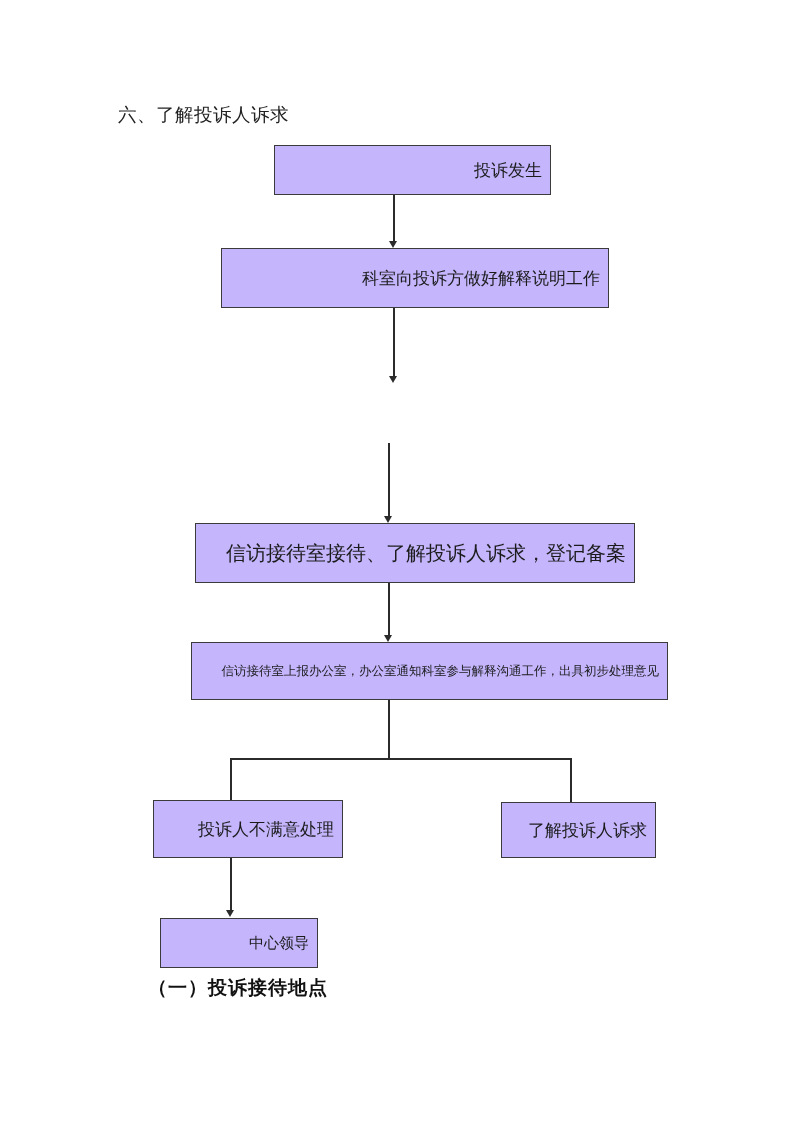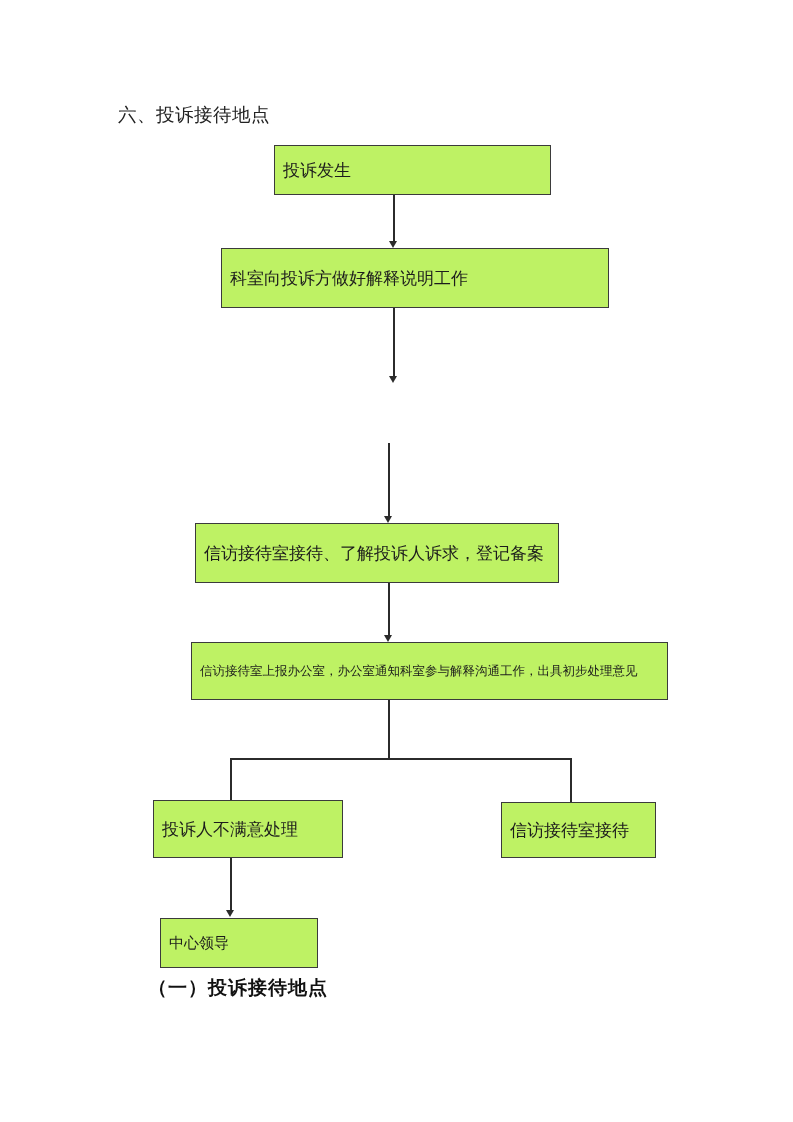--- a/index.html
+++ b/index.html
@@ -30,37 +30,37 @@
     font-size: 18.5px;
     letter-spacing: 0.5px;
     line-height: 26px;
     color: #222222;
     white-space: nowrap;
   }
   .node {
     position: absolute;
     box-sizing: border-box;
     border: 1.6px solid #3b3b3b;
-    background: #bef264;
+    background: #c4b5fd;
     display: flex;
     align-items: center;
     justify-content: center;
-    text-align: left;
+    text-align: right;
     color: #1c1c1c;
   }
   .node .node-label {
     display: block;
     width: 100%;
     padding: 0 8px;
     box-sizing: border-box;
   }
   .n1 { left: 274px; top: 145px;  width: 277px; height: 50px;  font-size: 17px; }
   .n2 { left: 221px; top: 248px;  width: 388px; height: 60px;  font-size: 17px; }
   .n3 { left: 216px; top: 383px;  width: 404px; height: 60px;  font-size: 17px; }
-  .n4 { left: 195px; top: 523px;  width: 364px; height: 60px;  font-size: 17px; }
+  .n4 { left: 195px; top: 523px;  width: 440px; height: 60px;  font-size: 20px; }
   .n5 { left: 151px; top: 642px;  width: 477px; height: 58px;  font-size: 12.5px; line-height: 20px; margin-left: 40px; }
   .n6 { left: 153px; top: 800px;  width: 190px; height: 58px;  font-size: 17px; }
   .n7 { left: 501px; top: 802px;  width: 155px; height: 56px;  font-size: 17px; }
   .n8 { left: 160px; top: 918px;  width: 158px; height: 50px;  font-size: 15px; }
 
   .conn {
     position: absolute;
     background: #2b2b2b;
   }
   .conn.v { width: 1.6px; }
@@ -83,21 +83,21 @@
     letter-spacing: 1px;
     color: #111111;
     white-space: nowrap;
   }
 </style>
 </head>
 <body>
 
 <div id="page">
 
-  <div class="section-title">六、投诉接待地点</div>
+  <div class="section-title">六、了解投诉人诉求</div>
 
   <div class="node n1">
     <span class="node-label">投诉发生</span>
   </div>
 
   <div class="conn v" style="left:393px; top:195px; height:46px;"></div>
   <div class="arrowhead" style="left:389px; top:241px;"></div>
 
   <div class="node n2">
     <span class="node-label">科室向投诉方做好解释说明工作</span>
@@ -127,21 +127,21 @@
 
   <div class="conn v" style="left:230px; top:758px; height:43px;"></div>
 
   <div class="conn v" style="left:570px; top:758px; height:45px;"></div>
 
   <div class="node n6">
     <span class="node-label">投诉人不满意处理</span>
   </div>
 
   <div class="node n7">
-    <span class="node-label">信访接待室接待</span>
+    <span class="node-label">了解投诉人诉求</span>
   </div>
 
   <div class="conn v" style="left:230px; top:858px; height:52px;"></div>
   <div class="arrowhead" style="left:226px; top:910px;"></div>
 
   <div class="node n8">
     <span class="node-label">中心领导</span>
   </div>
 
   <div class="footer-note">（一）投诉接待地点</div>

